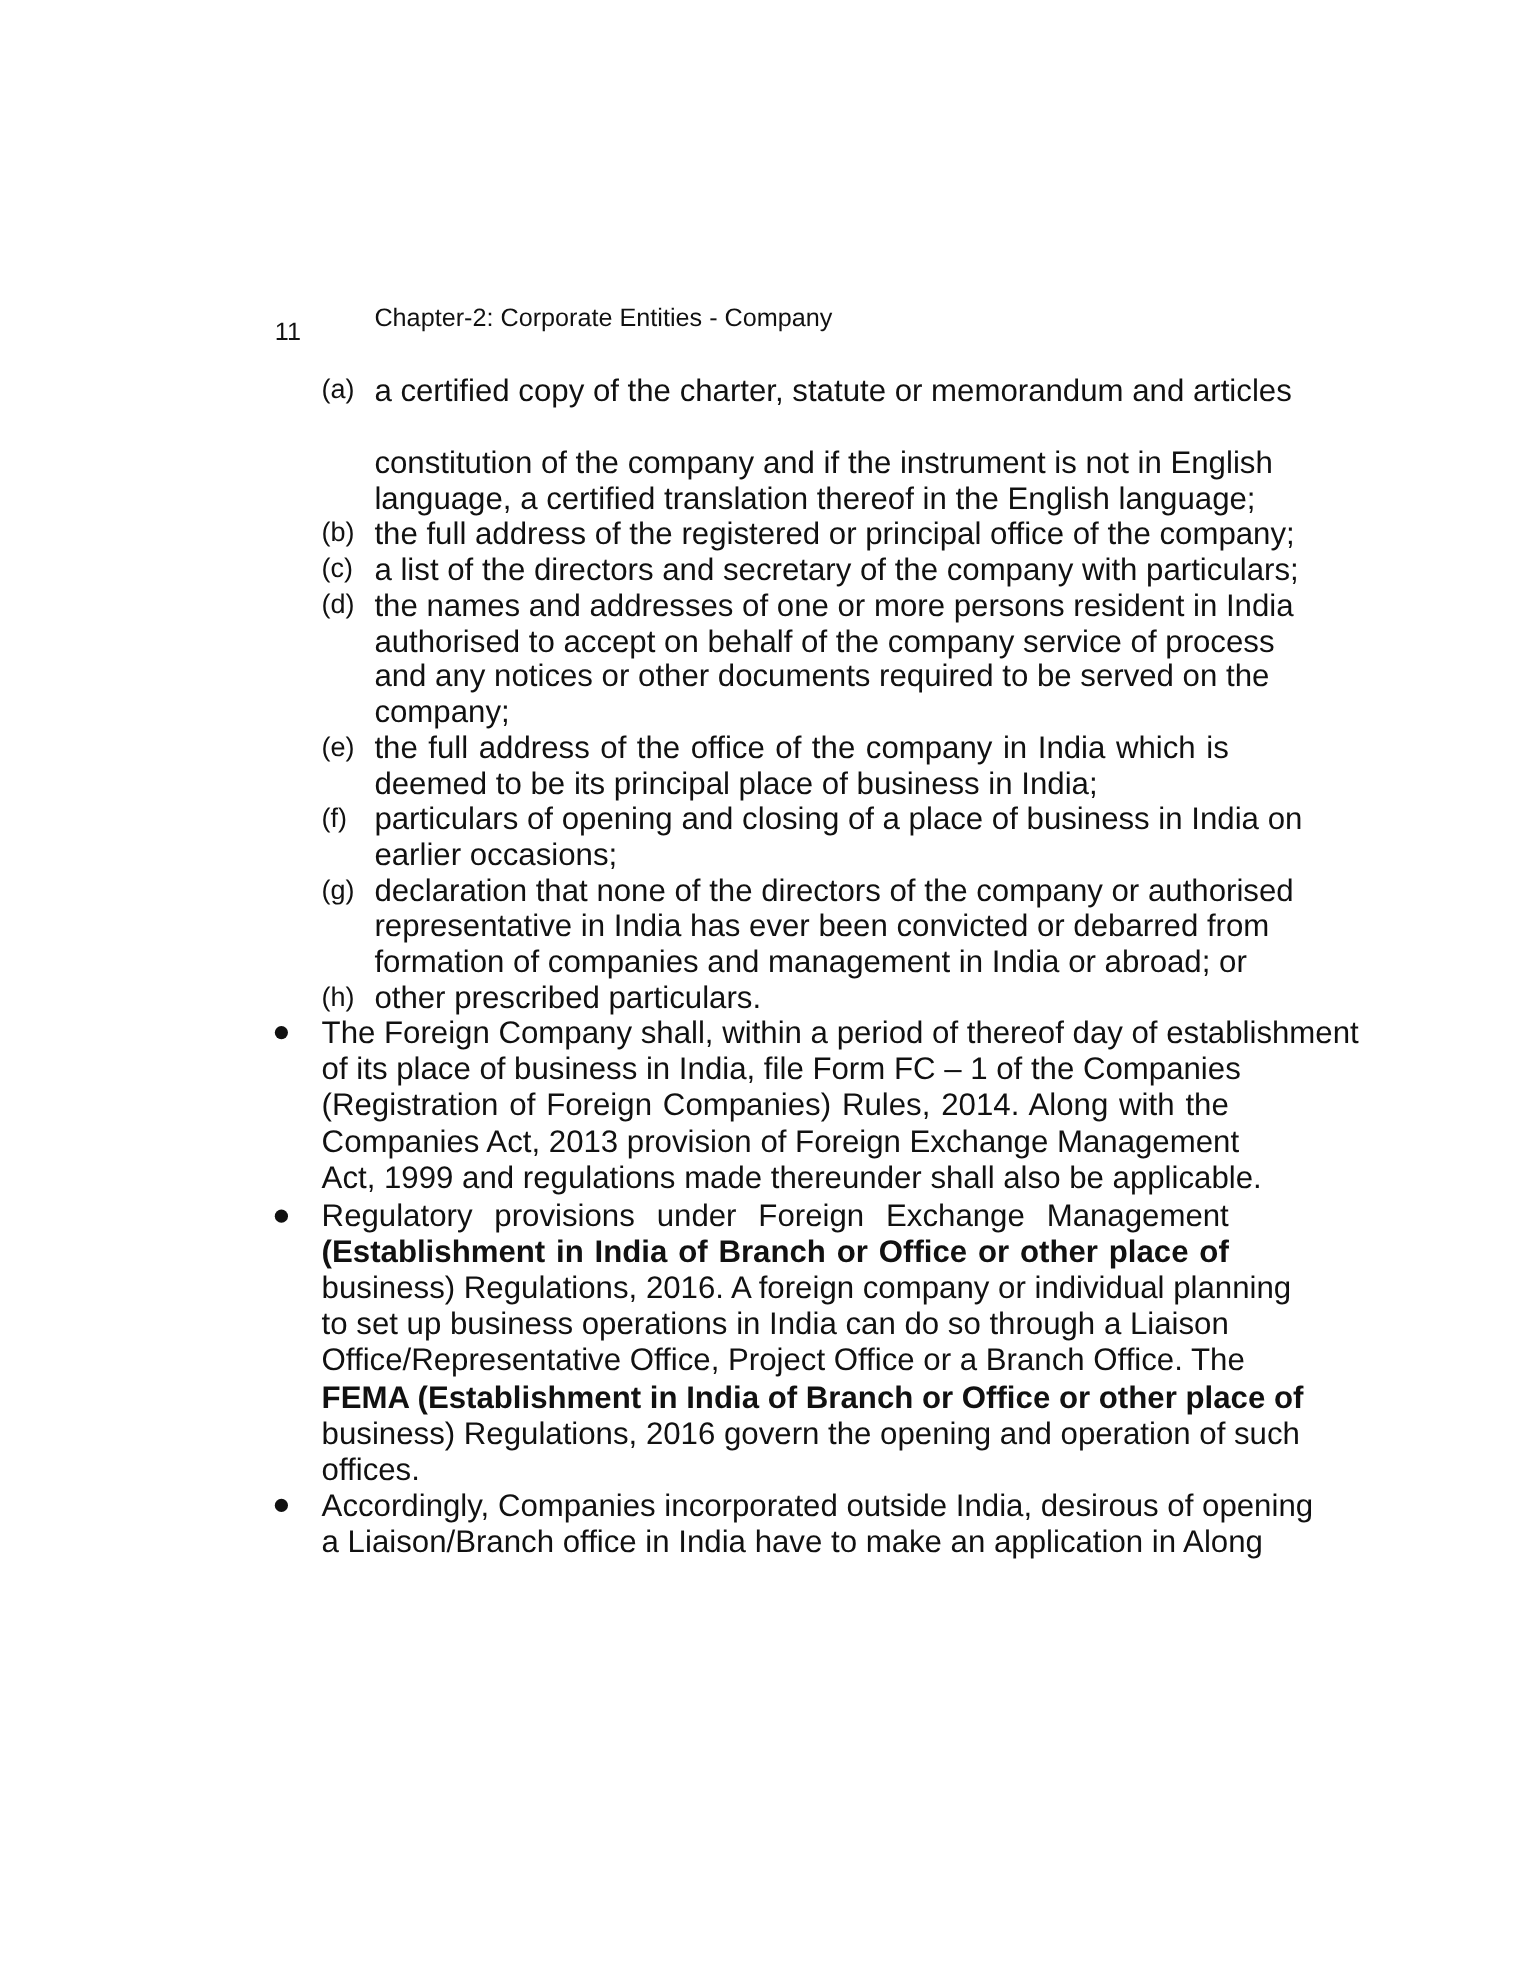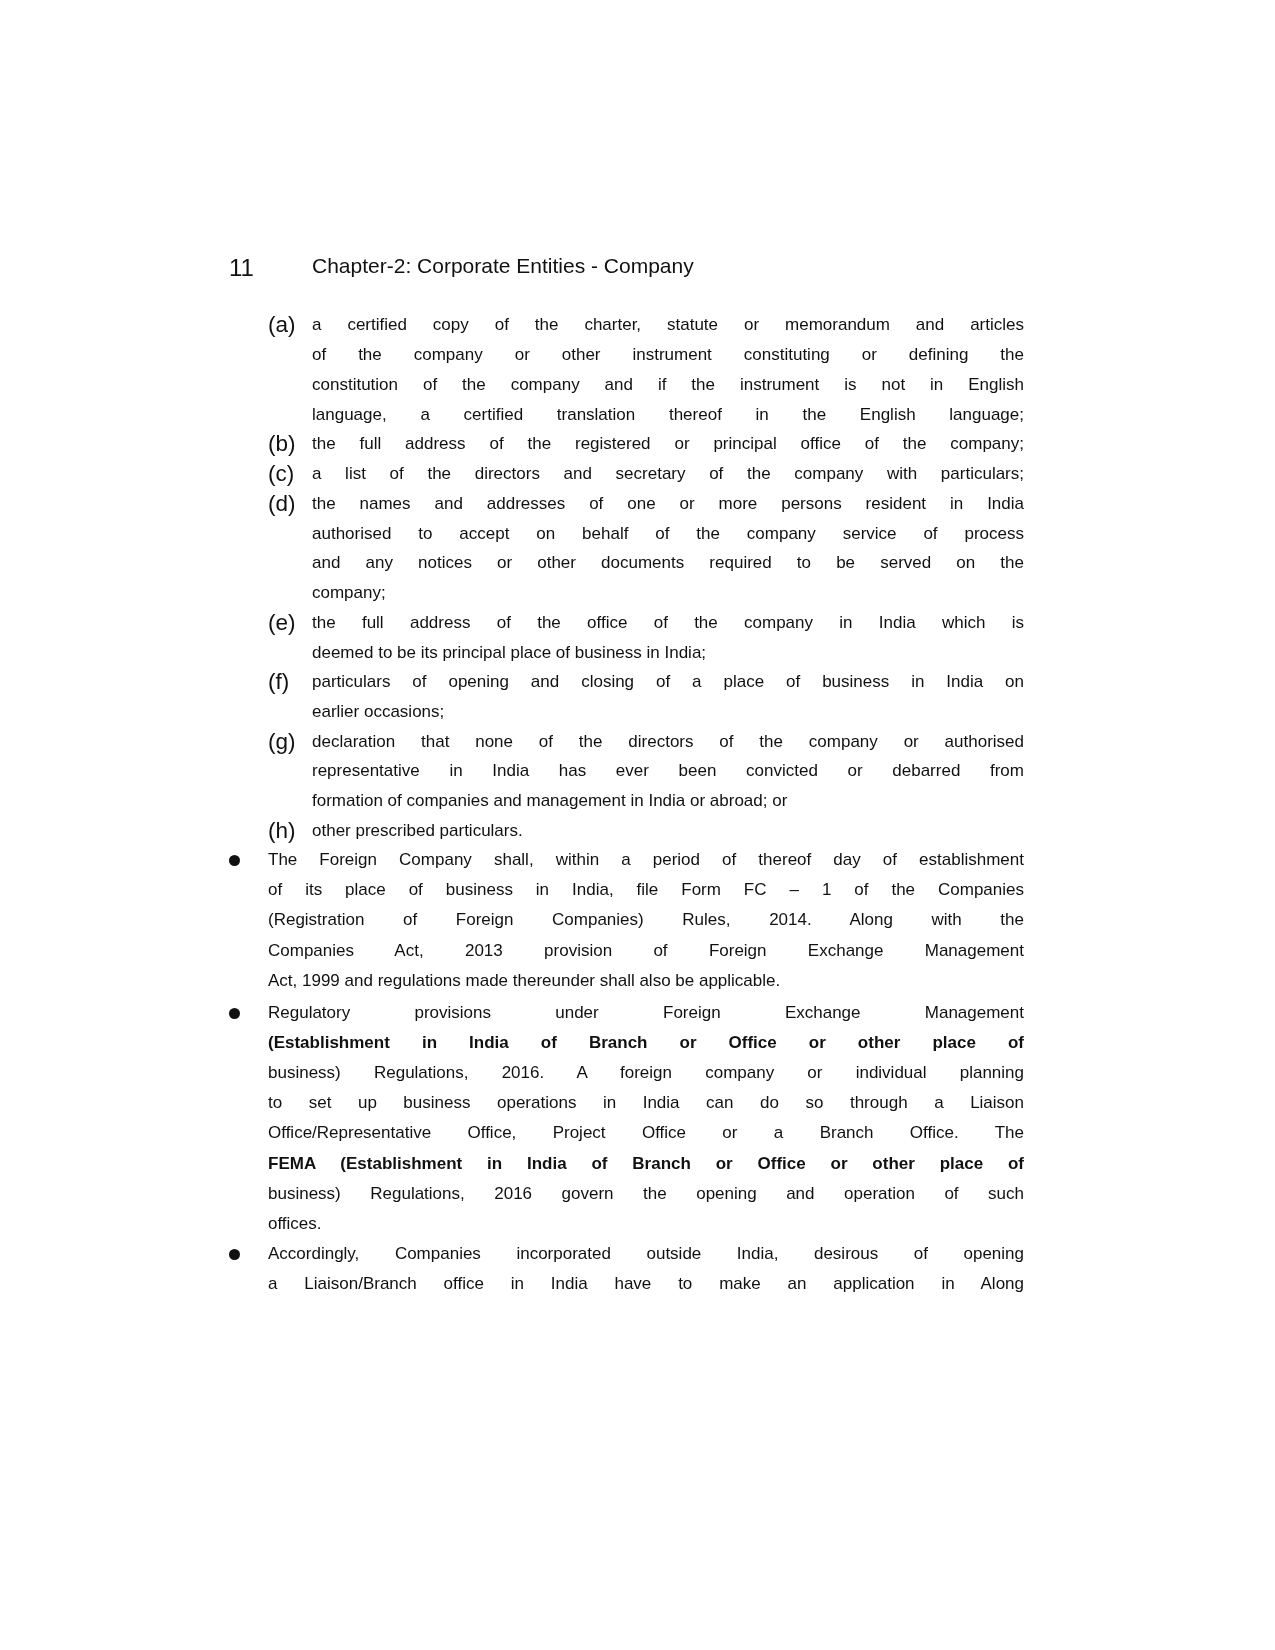--- a/index.html
+++ b/index.html
@@ -1,36 +1,35 @@
 <!DOCTYPE html>
 <html><head>
 <meta charset="utf-8">
 <style>
   html, body { margin: 0; padding: 0; background: #ffffff; }
   body { width: 1275px; height: 1650px; position: relative; overflow: hidden; }
   .page { position: absolute; left: 0; top: 0; width: 1275px; height: 1650px; background: #fff; color: #111; font-family: "Liberation Sans", sans-serif; }
-  .hdr-num { position: absolute; left: 229px; top: 254px; font-size: 24px; }
+  .hdr-num { position: absolute; left: 229px; top: 265px; font-size: 21px; }
   .hdr-title { position: absolute; left: 312px; top: 254px; font-size: 21px; }
-  .line { position: absolute; font-size: 17px; white-space: nowrap; line-height: 30px; }
+  .line { position: absolute; font-size: 26px; white-space: nowrap; line-height: 30px; }
   .just { text-align: justify; text-align-last: justify; }
   .label { position: absolute; left: 268px; font-size: 22.5px; line-height: 30px; }
   .bullet { position: absolute; left: 229px; width: 11px; height: 11px; border-radius: 50%; background: #111; }
   b { font-weight: normal; }
 </style>
 </head>
 <body>
 
 <div class="page">
 
   <span class="hdr-num">11</span>
   <span class="hdr-title">Chapter-2: Corporate Entities - Company</span>
 
   <span class="label" style="top:310px">(a)</span>
   <div class="line just" style="left:312px;width:712px;top:310px">a certified copy of the charter, statute or memorandum and articles</div>
-  <div class="line just" style="left:312px;width:712px;top:340px">of the company or other instrument constituting or defining the</div>
   <div class="line just" style="left:312px;width:712px;top:370px">constitution of the company and if the instrument is not in English</div>
   <div class="line just" style="left:312px;width:712px;top:400px">language, a certified translation thereof in the English language;</div>
 
   <span class="label" style="top:429px">(b)</span>
   <div class="line just" style="left:312px;width:712px;top:429px">the full address of the registered or principal office of the company;</div>
 
   <span class="label" style="top:459px">(c)</span>
   <div class="line just" style="left:312px;width:712px;top:459px">a list of the directors and secretary of the company with particulars;</div>
 
   <span class="label" style="top:489px">(d)</span>

